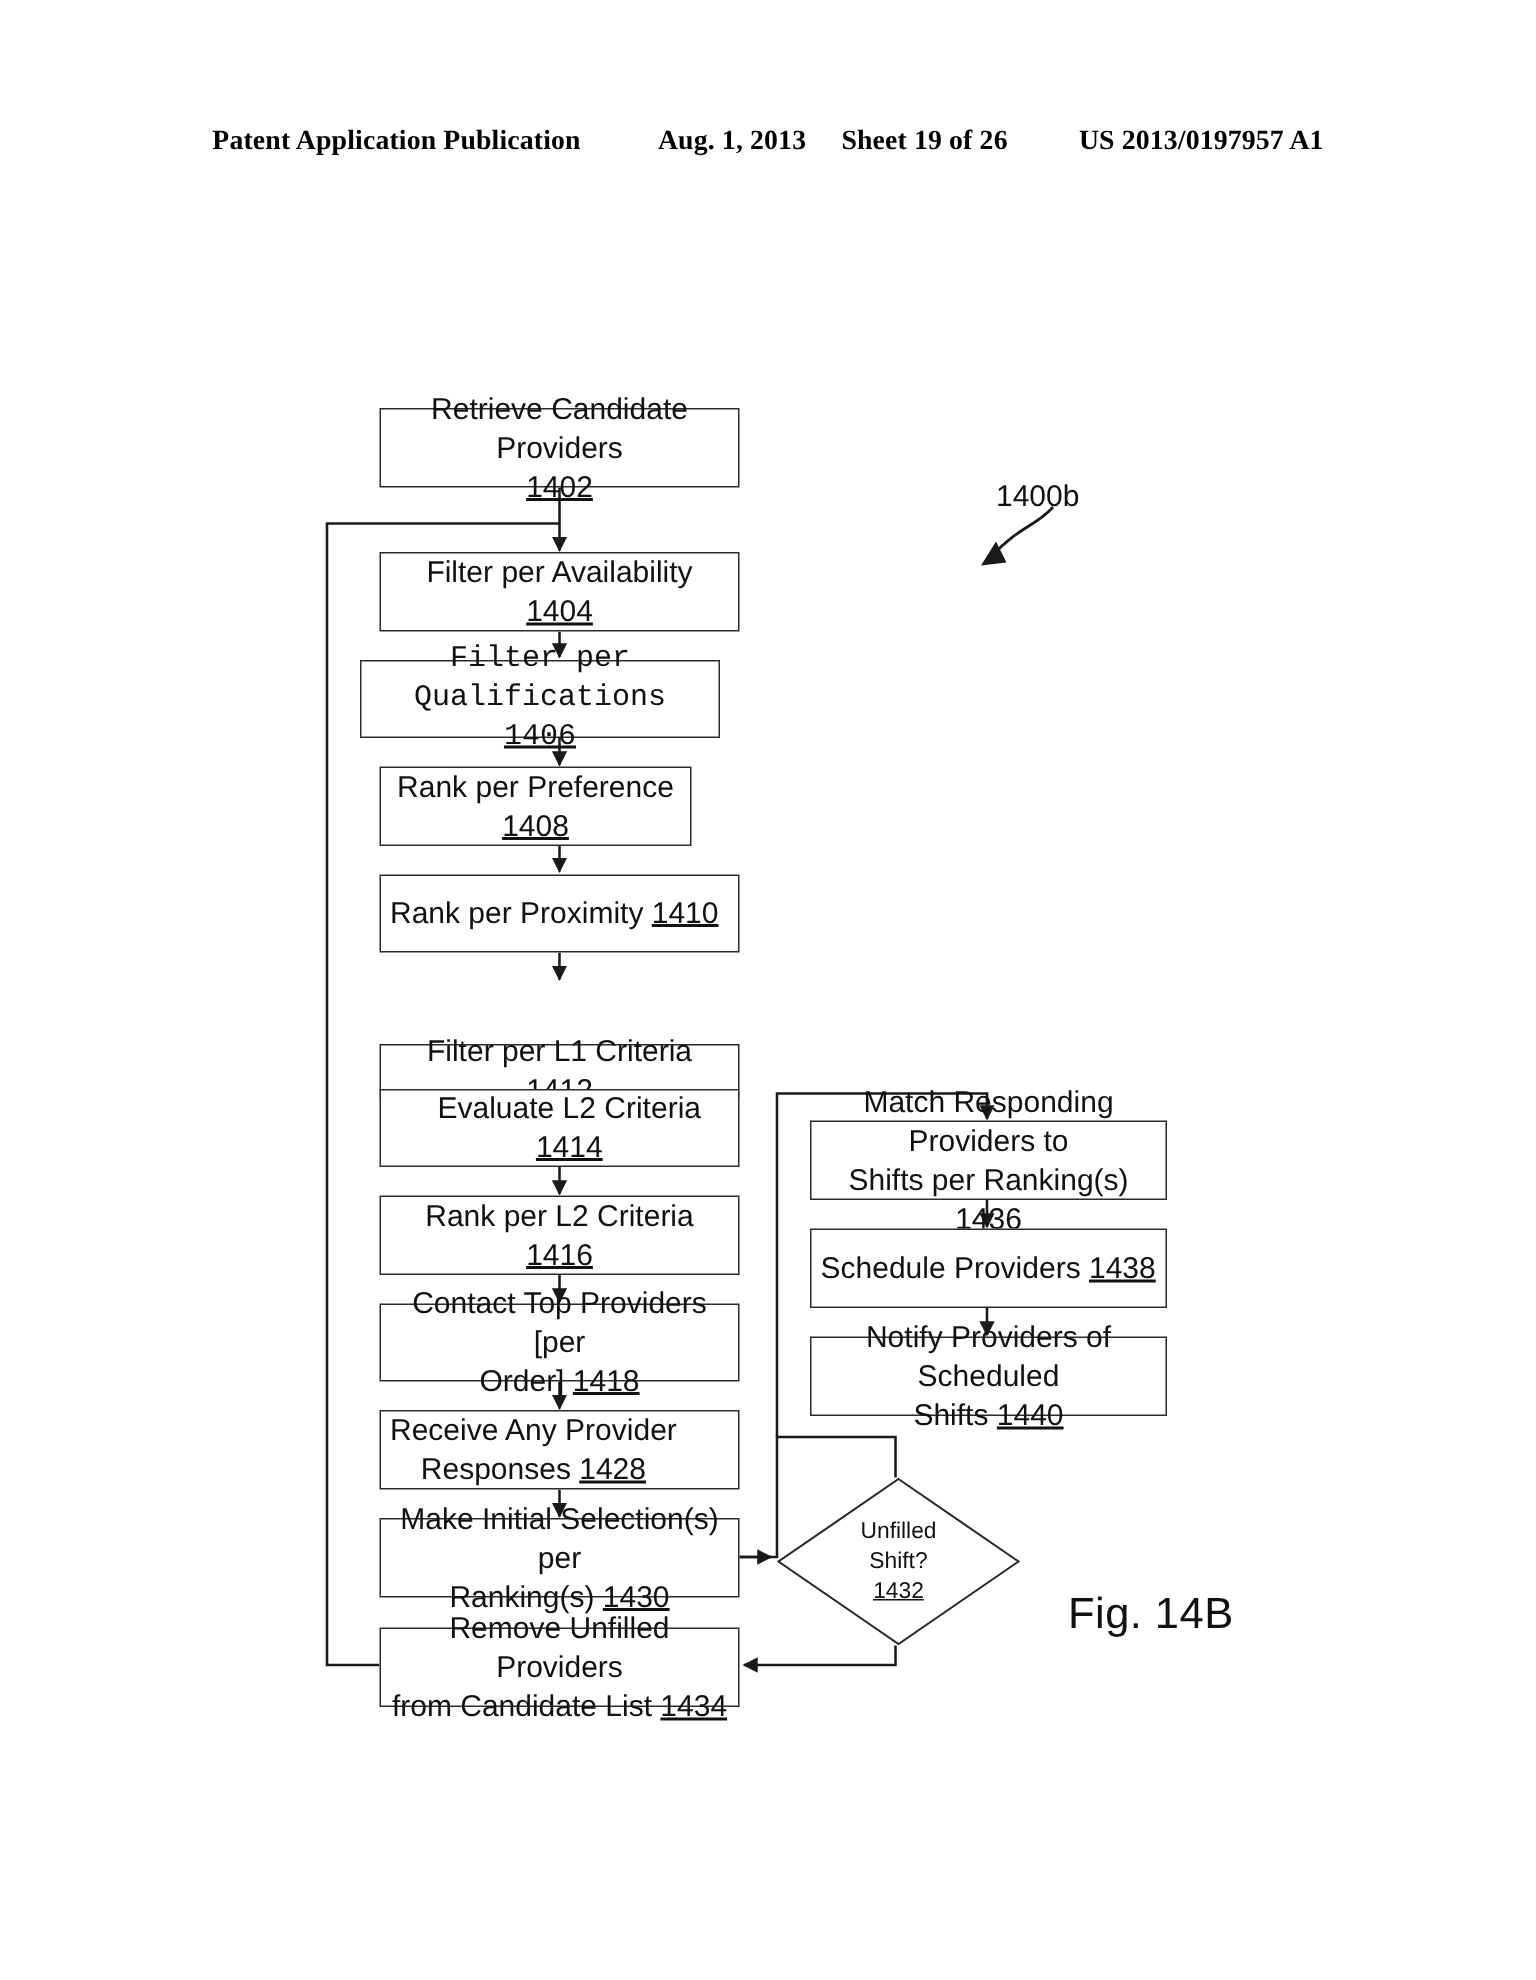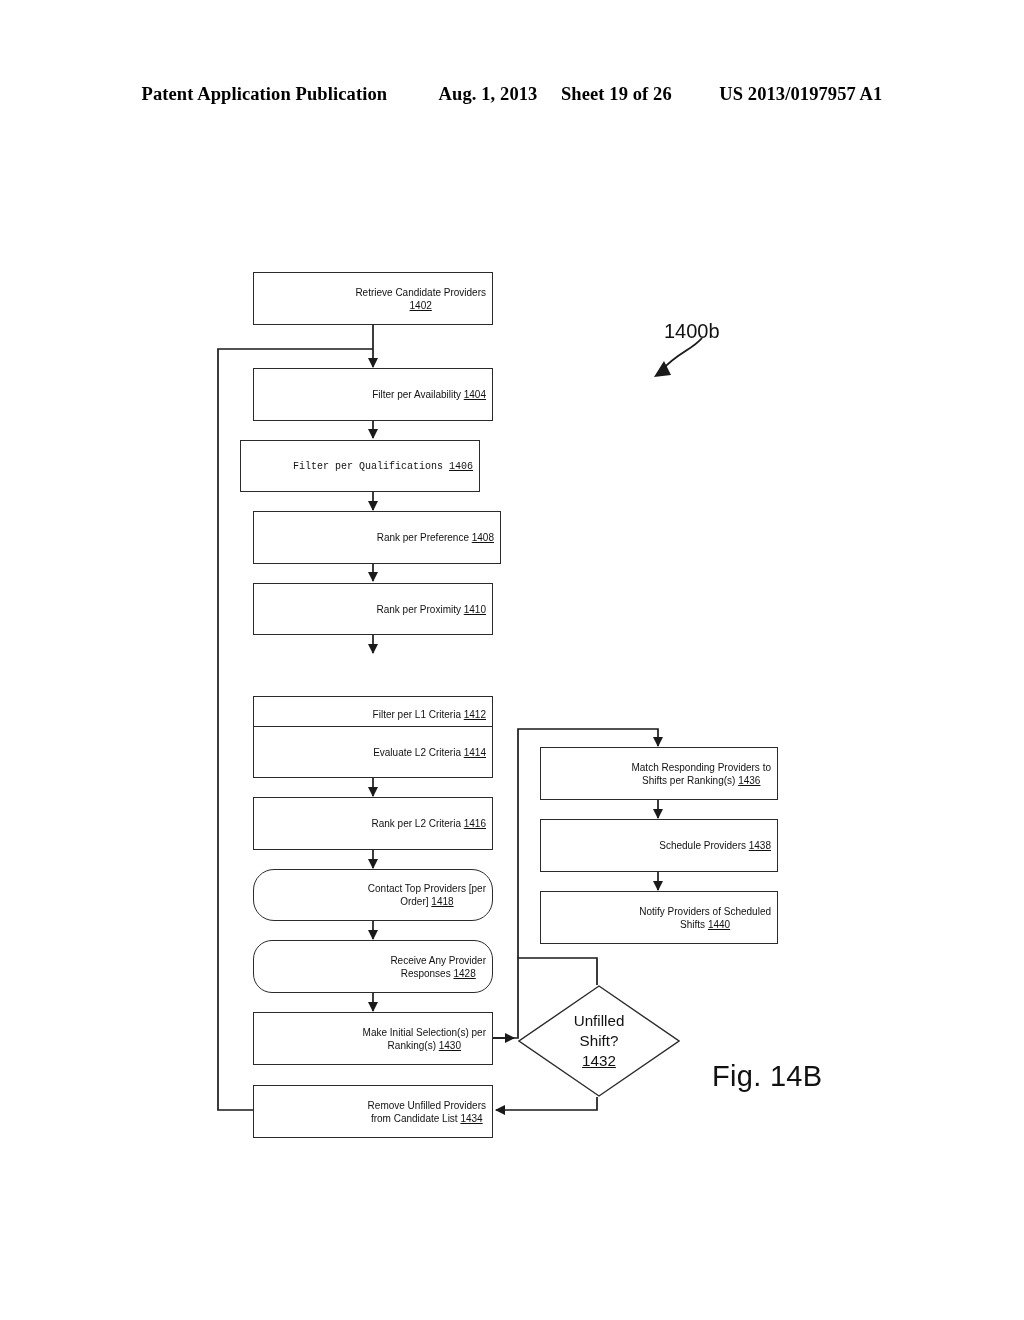--- a/index.html
+++ b/index.html
@@ -52,23 +52,23 @@
   }
 
   
   .node {
     position: absolute;
     box-sizing: border-box;
     border: 1.6px solid #2b2b2b;
     background: #ffffff;
     display: flex;
     align-items: center;
-    justify-content: flex-end;
+    justify-content: flex-start;
     text-align: center;
-    font-size: 10px;
+    font-size: 20px;
     line-height: 1.30;
     padding: 2px 6px;
     color: #111;
   }
   .node .txt { display: block; }
   .ref {
     text-decoration: underline;
     text-underline-offset: 1px;
   }
 
@@ -181,21 +181,21 @@
       <span>Filter per Availability </span><span class="ref">1404</span>
     </span>
   </div>
 
   <div class="node" id="node-1406" style="left:240px; top:440px; width:240px; height:52px;font-family:Liberation Mono, monospace;">
     <span class="txt">
       <span>Filter per Qualifications  </span><span class="ref">1406</span>
     </span>
   </div>
 
-  <div class="node" id="node-1408" style="left:253px; top:511px; width:248px; height:53px;">
+  <div class="node" id="node-1408" style="left:253px; top:511px; width:208px; height:53px;">
     <span class="txt">
       <span>Rank per Preference </span><span class="ref">1408</span>
     </span>
   </div>
 
   <div class="node" id="node-1410" style="left:253px; top:583px; width:240px; height:52px;">
     <span class="txt">
       <span>Rank per Proximity </span><span class="ref">1410</span>
     </span>
   </div>
@@ -211,28 +211,28 @@
       <span>Evaluate L2 Criteria </span><span class="ref">1414</span>
     </span>
   </div>
 
   <div class="node" id="node-1416" style="left:253px; top:797px; width:240px; height:53px;">
     <span class="txt">
       <span>Rank per L2 Criteria </span><span class="ref">1416</span>
     </span>
   </div>
 
-  <div class="node" id="node-1418" style="left:253px; top:869px; width:240px; height:52px;border-radius:21px;">
+  <div class="node" id="node-1418" style="left:253px; top:869px; width:240px; height:52px;">
     <span class="txt">
       <span>Contact Top Providers [per</span><br>
       <span>Order] </span><span class="ref">1418</span>
     </span>
   </div>
 
-  <div class="node" id="node-1428" style="left:253px; top:940px; width:240px; height:53px;border-radius:19px;">
+  <div class="node" id="node-1428" style="left:253px; top:940px; width:240px; height:53px;">
     <span class="txt">
       <span>Receive Any Provider</span><br>
       <span>Responses </span><span class="ref">1428</span>
     </span>
   </div>
 
   <div class="node" id="node-1430" style="left:253px; top:1012px; width:240px; height:53px;">
     <span class="txt">
       <span>Make Initial Selection(s) per</span><br>
       <span>Ranking(s) </span><span class="ref">1430</span>

